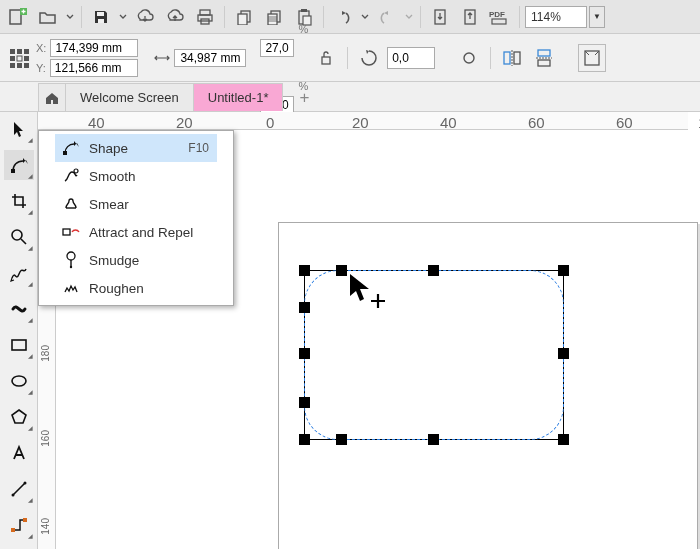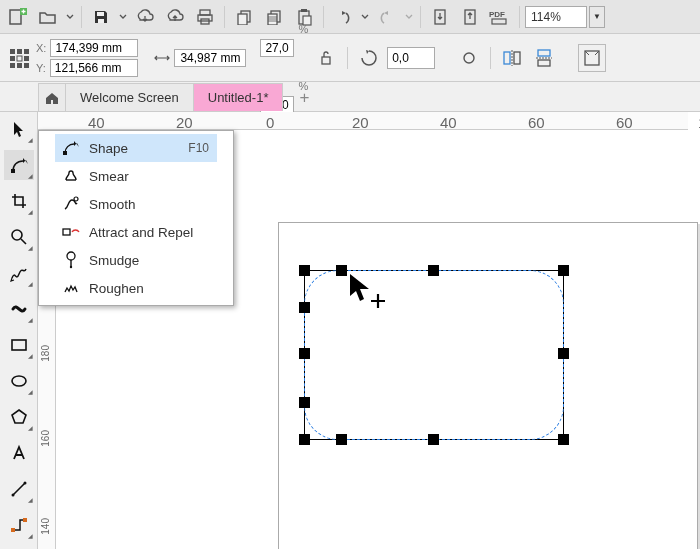--- a/index.html
+++ b/index.html
@@ -408,34 +408,34 @@
           <rect x="0" y="11" width="4" height="4" fill="#111"></rect>
           <path d="M11 1l0 5 3-3 2 4z" fill="#111"></path>
         </svg>
       </span>
     <span class="lbl">Shape</span>
     <span class="sc">F10</span>
   </div>
   <div class="fitem">
     <span class="icn">
         <svg width="16" height="16" viewBox="0 0 16 16">
+          <path d="M2 13c4-2 3-9 7-9s3 6 5 3" fill="none" stroke="#111" stroke-width="1.4"></path>
+          <circle cx="13" cy="3" r="2" fill="none" stroke="#111" stroke-width="1.2"></circle>
+        </svg>
+      </span>
+    <span class="lbl">Smooth</span>
+  </div>
+  <div class="fitem">
+    <span class="icn">
+        <svg width="16" height="16" viewBox="0 0 16 16">
           <path d="M3 12c0-4 3-4 3-7a2 2 0 1 1 4 0c0 3 3 3 3 7" fill="none" stroke="#111" stroke-width="1.4"></path>
           <path d="M3 12h10" stroke="#111" stroke-width="1.4"></path>
         </svg>
       </span>
     <span class="lbl">Smear</span>
-  </div>
-  <div class="fitem">
-    <span class="icn">
-        <svg width="16" height="16" viewBox="0 0 16 16">
-          <path d="M2 13c4-2 3-9 7-9s3 6 5 3" fill="none" stroke="#111" stroke-width="1.4"></path>
-          <circle cx="13" cy="3" r="2" fill="none" stroke="#111" stroke-width="1.2"></circle>
-        </svg>
-      </span>
-    <span class="lbl">Smooth</span>
   </div>
   <div class="fitem">
     <span class="icn">
         <svg width="18" height="14" viewBox="0 0 18 14">
           <rect x="1" y="4" width="7" height="6" fill="none" stroke="#111" stroke-width="1.3"></rect>
           <path d="M10 7a4 4 0 0 1 7 0" fill="none" stroke="#d33" stroke-width="1.4"></path>
         </svg>
       </span>
     <span class="lbl">Attract and Repel</span>
   </div>

